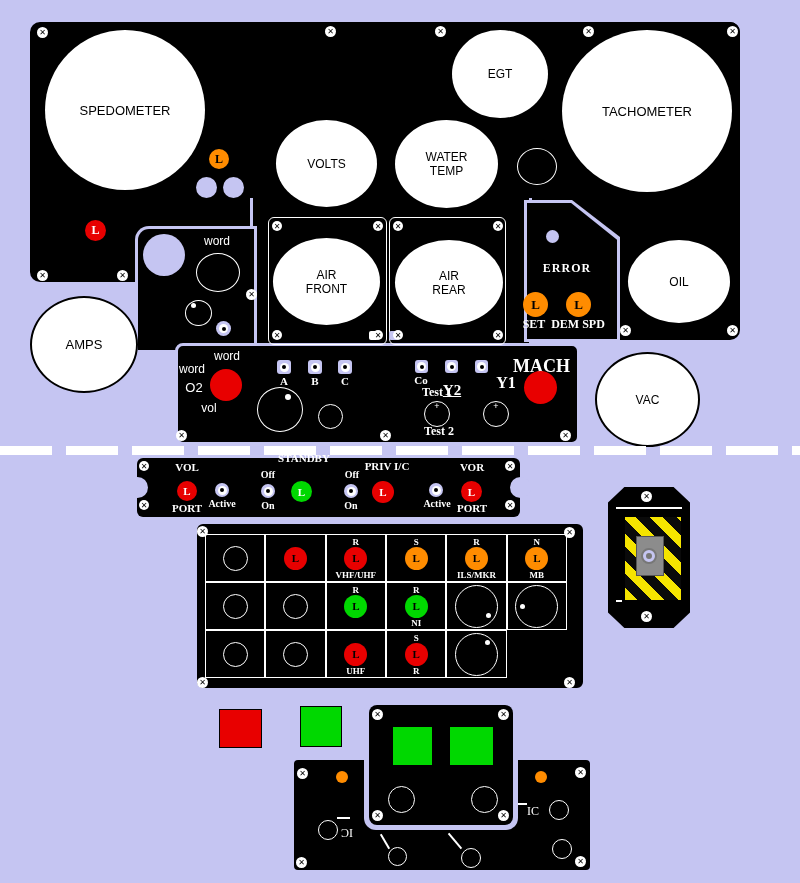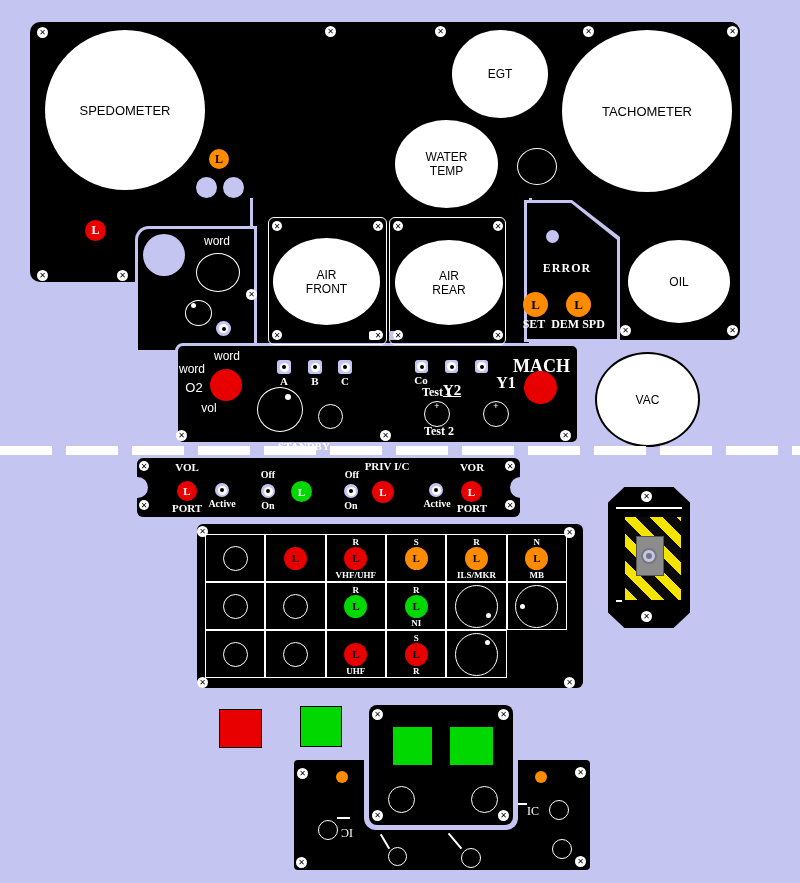--- a/index.html
+++ b/index.html
@@ -61,25 +61,31 @@
 
   <div class="gauge" style="left:45px;top:30px;width:160px;height:160px;font-size:13px;">
       <span>SPEDOMETER</span>
     </div>
   <div class="gauge" style="left:452px;top:30px;width:96px;height:88px;font-size:12px;">
       <span>EGT</span>
     </div>
   <div class="gauge" style="left:562px;top:30px;width:170px;height:162px;font-size:13px;">
       <span>TACHOMETER</span>
     </div>
+  <div class="gauge" style="left:276px;top:120px;width:101px;height:87px;font-size:12px;">
+      <span>VOLTS</span>
+    </div>
   <div class="gauge" style="left:395px;top:120px;width:103px;height:88px;font-size:12px;">
       <span style="width:58px;white-space:normal;">WATER TEMP</span>
     </div>
   <div class="gauge" style="left:628px;top:240px;width:102px;height:83px;font-size:12px;">
       <span>OIL</span>
+    </div>
+  <div class="gauge" style="left:30px;top:296px;width:104px;height:93px;font-size:13px;border:2px solid #000;">
+      <span>AMPS</span>
     </div>
   <div class="gauge" style="left:595px;top:352px;width:101px;height:91px;font-size:12px;border:2px solid #000;">
       <span>VAC</span>
     </div>
 
   <div class="light orange lt-b" style="left:209px;top:149px;width:20px;height:20px;font-size:12px;">
       <span>L</span>
     </div>
   <div class="holefill" style="left:196px;top:177px;width:21px;height:21px;"></div>
   <div class="holefill" style="left:223px;top:177px;width:21px;height:21px;"></div>
@@ -224,21 +230,21 @@
     </div>
   <div class="slbl" style="left:204px;top:498px;width:36px;font-size:10px;">Active</div>
 
   <div class="slbl" style="left:256px;top:469px;width:24px;font-size:10px;">Off</div>
   <div class="tog rd" style="left:261px;top:484px;width:14px;height:14px;">
       <div class="ring">
         <div class="dot"></div>
       </div>
     </div>
   <div class="slbl" style="left:258px;top:500px;width:20px;font-size:10px;">On</div>
-  <div class="slbl" style="left:274px;top:440px;width:60px;font-size:11px;">STANDBY</div>
+  <div class="slbl" style="left:274px;top:452px;width:60px;font-size:11px;">STANDBY</div>
   <div class="light green lt-w" style="left:291px;top:481px;width:21px;height:21px;font-size:11px;">
       <span>L</span>
     </div>
 
   <div class="slbl" style="left:340px;top:469px;width:24px;font-size:10px;">Off</div>
   <div class="tog rd" style="left:344px;top:484px;width:14px;height:14px;">
       <div class="ring">
         <div class="dot"></div>
       </div>
     </div>

